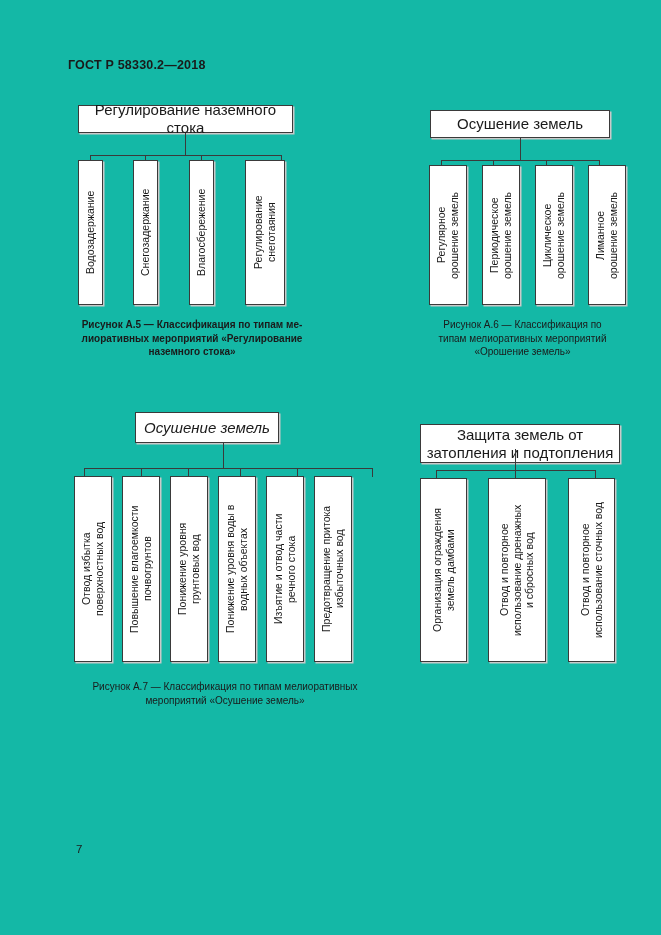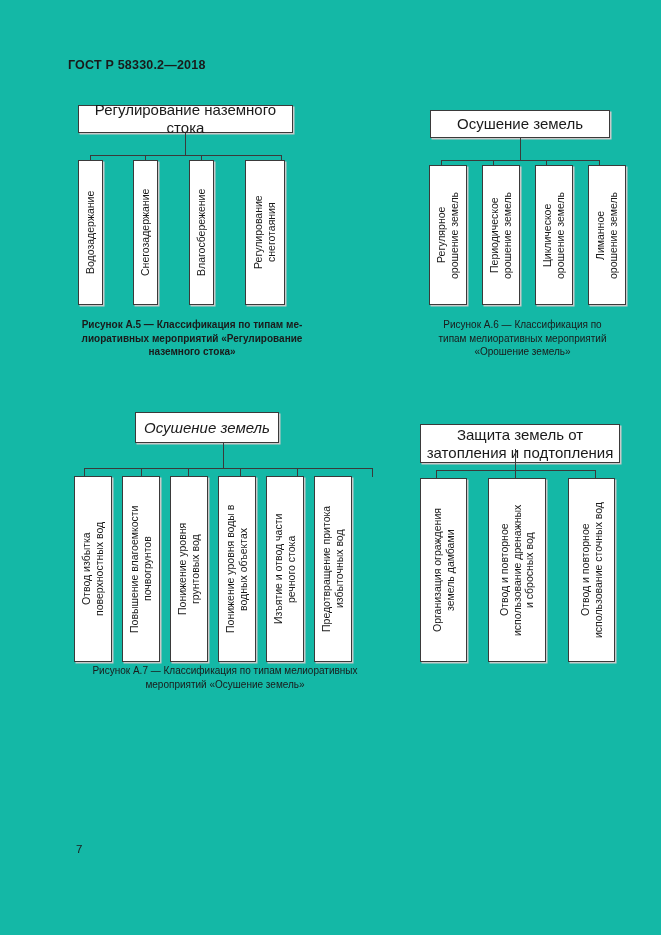--- a/index.html
+++ b/index.html
@@ -96,21 +96,21 @@
   }
 
   
   #fig-a5 { left: 60px; top: 100px; width: 260px; height: 215px; }
   #fig-a6 { left: 405px; top: 100px; width: 235px; height: 215px; }
   #fig-a7 { left: 60px; top: 405px; width: 330px; height: 265px; }
   #fig-a8 { left: 400px; top: 405px; width: 240px; height: 265px; }
 
   #cap-a5 { left: 62px; top: 318px; width: 260px; font-weight: bold; }
   #cap-a6 { left: 405px; top: 318px; width: 235px; }
-  #cap-a7 { left: 60px; top: 664px; width: 330px; }
+  #cap-a7 { left: 60px; top: 680px; width: 330px; }
   #cap-a8 { left: 398px; top: 680px; width: 245px; }
 </style>
 </head>
 <body>
 
 <div class="page">
 
   <div class="doc-header">ГОСТ Р 58330.2—2018</div>
 
   <div class="figure" id="fig-a5">

